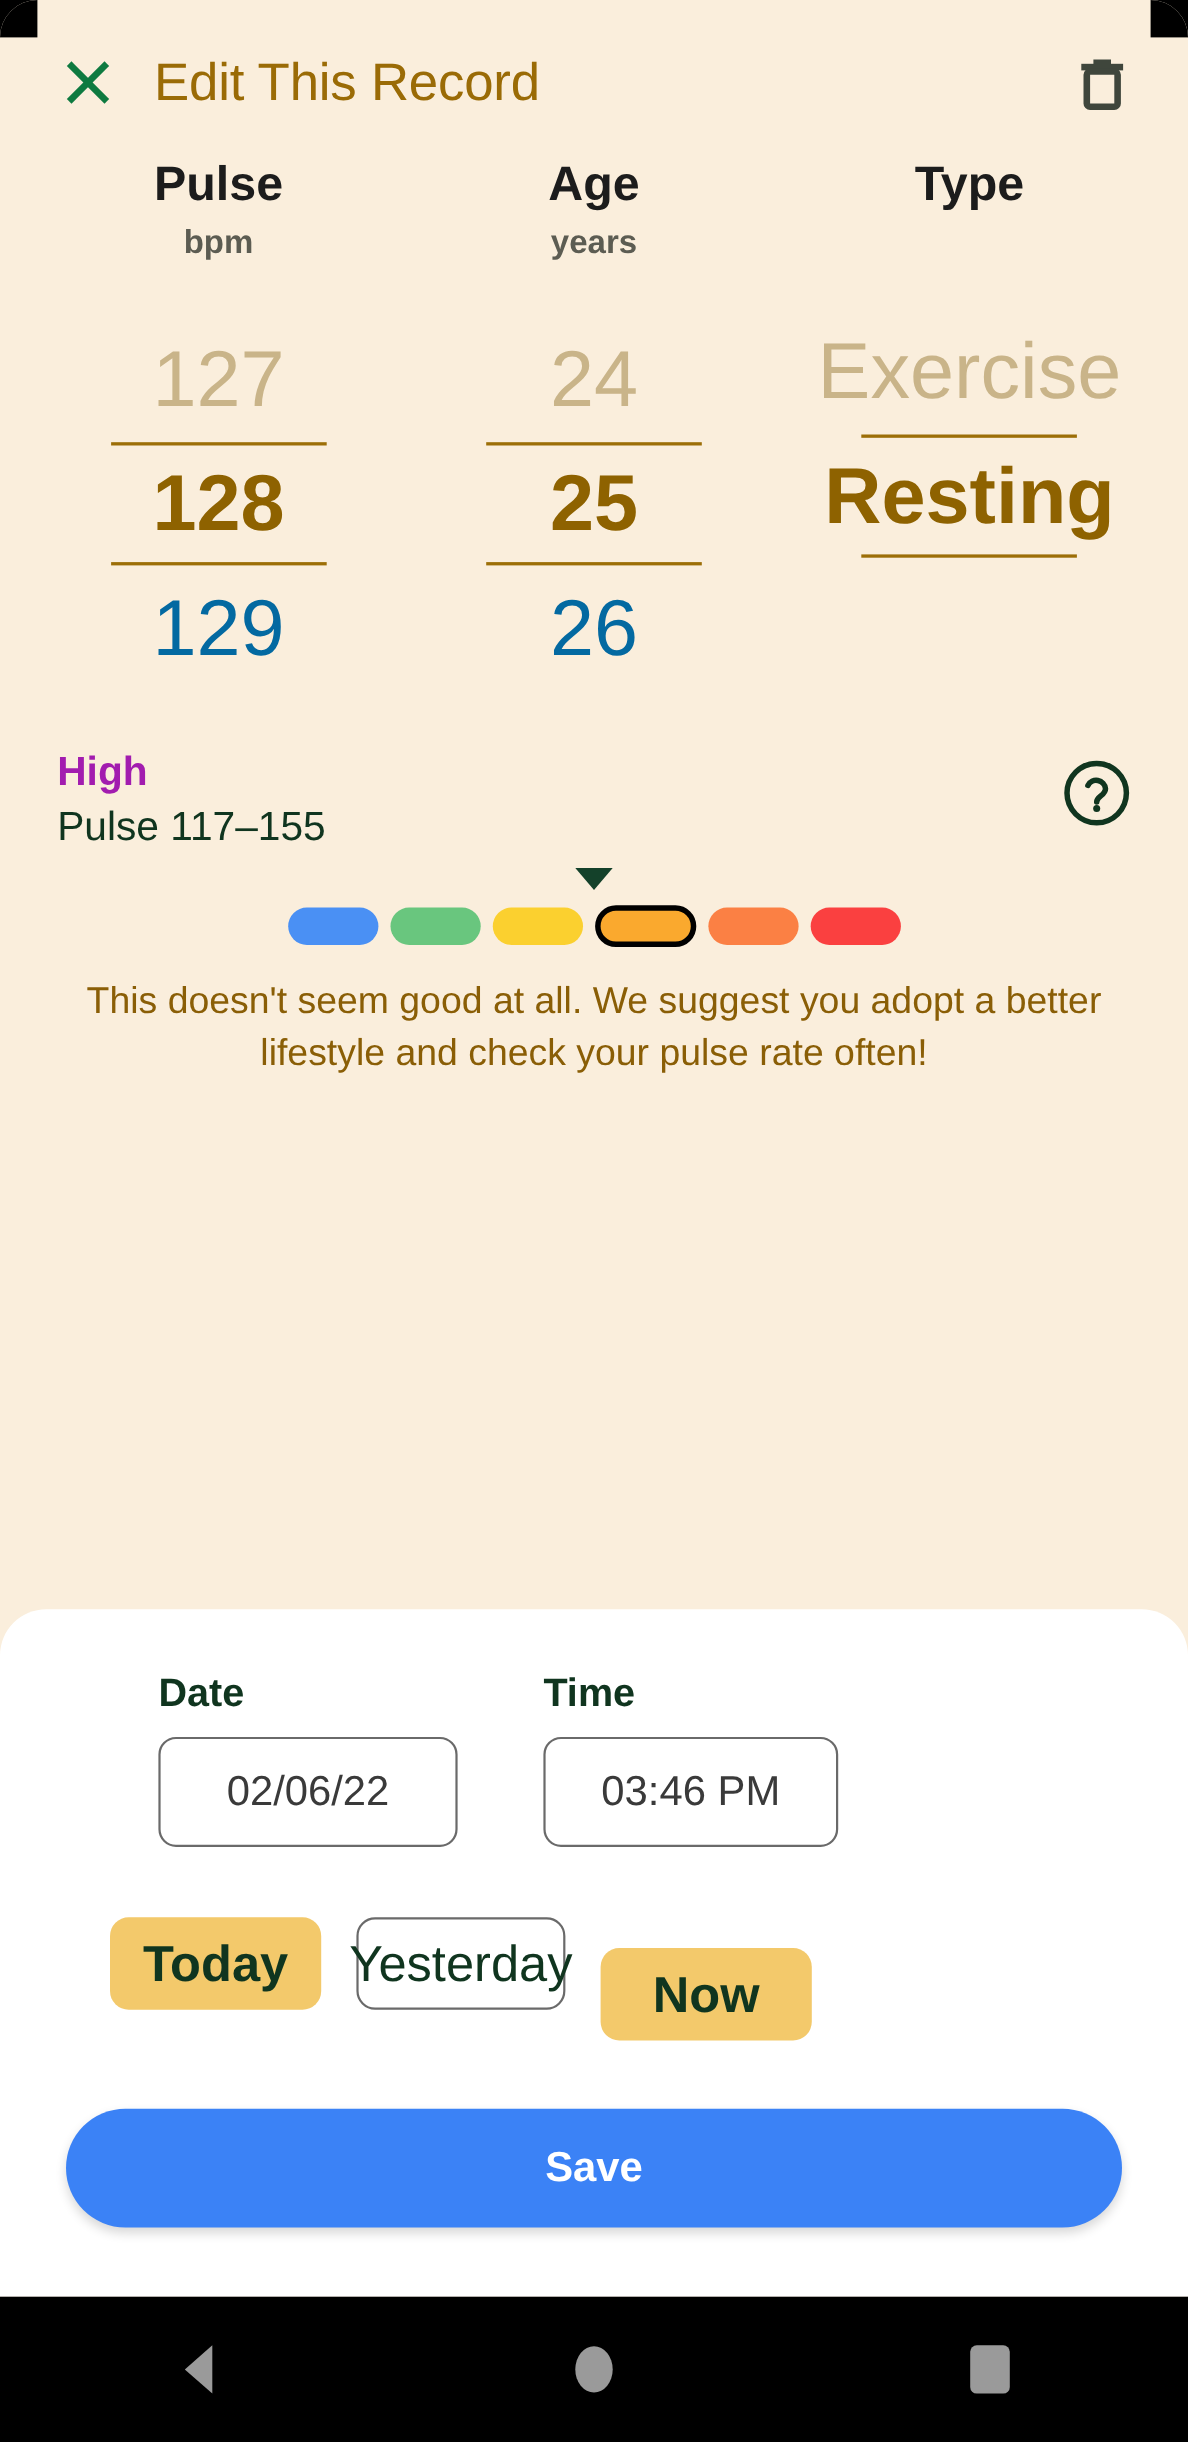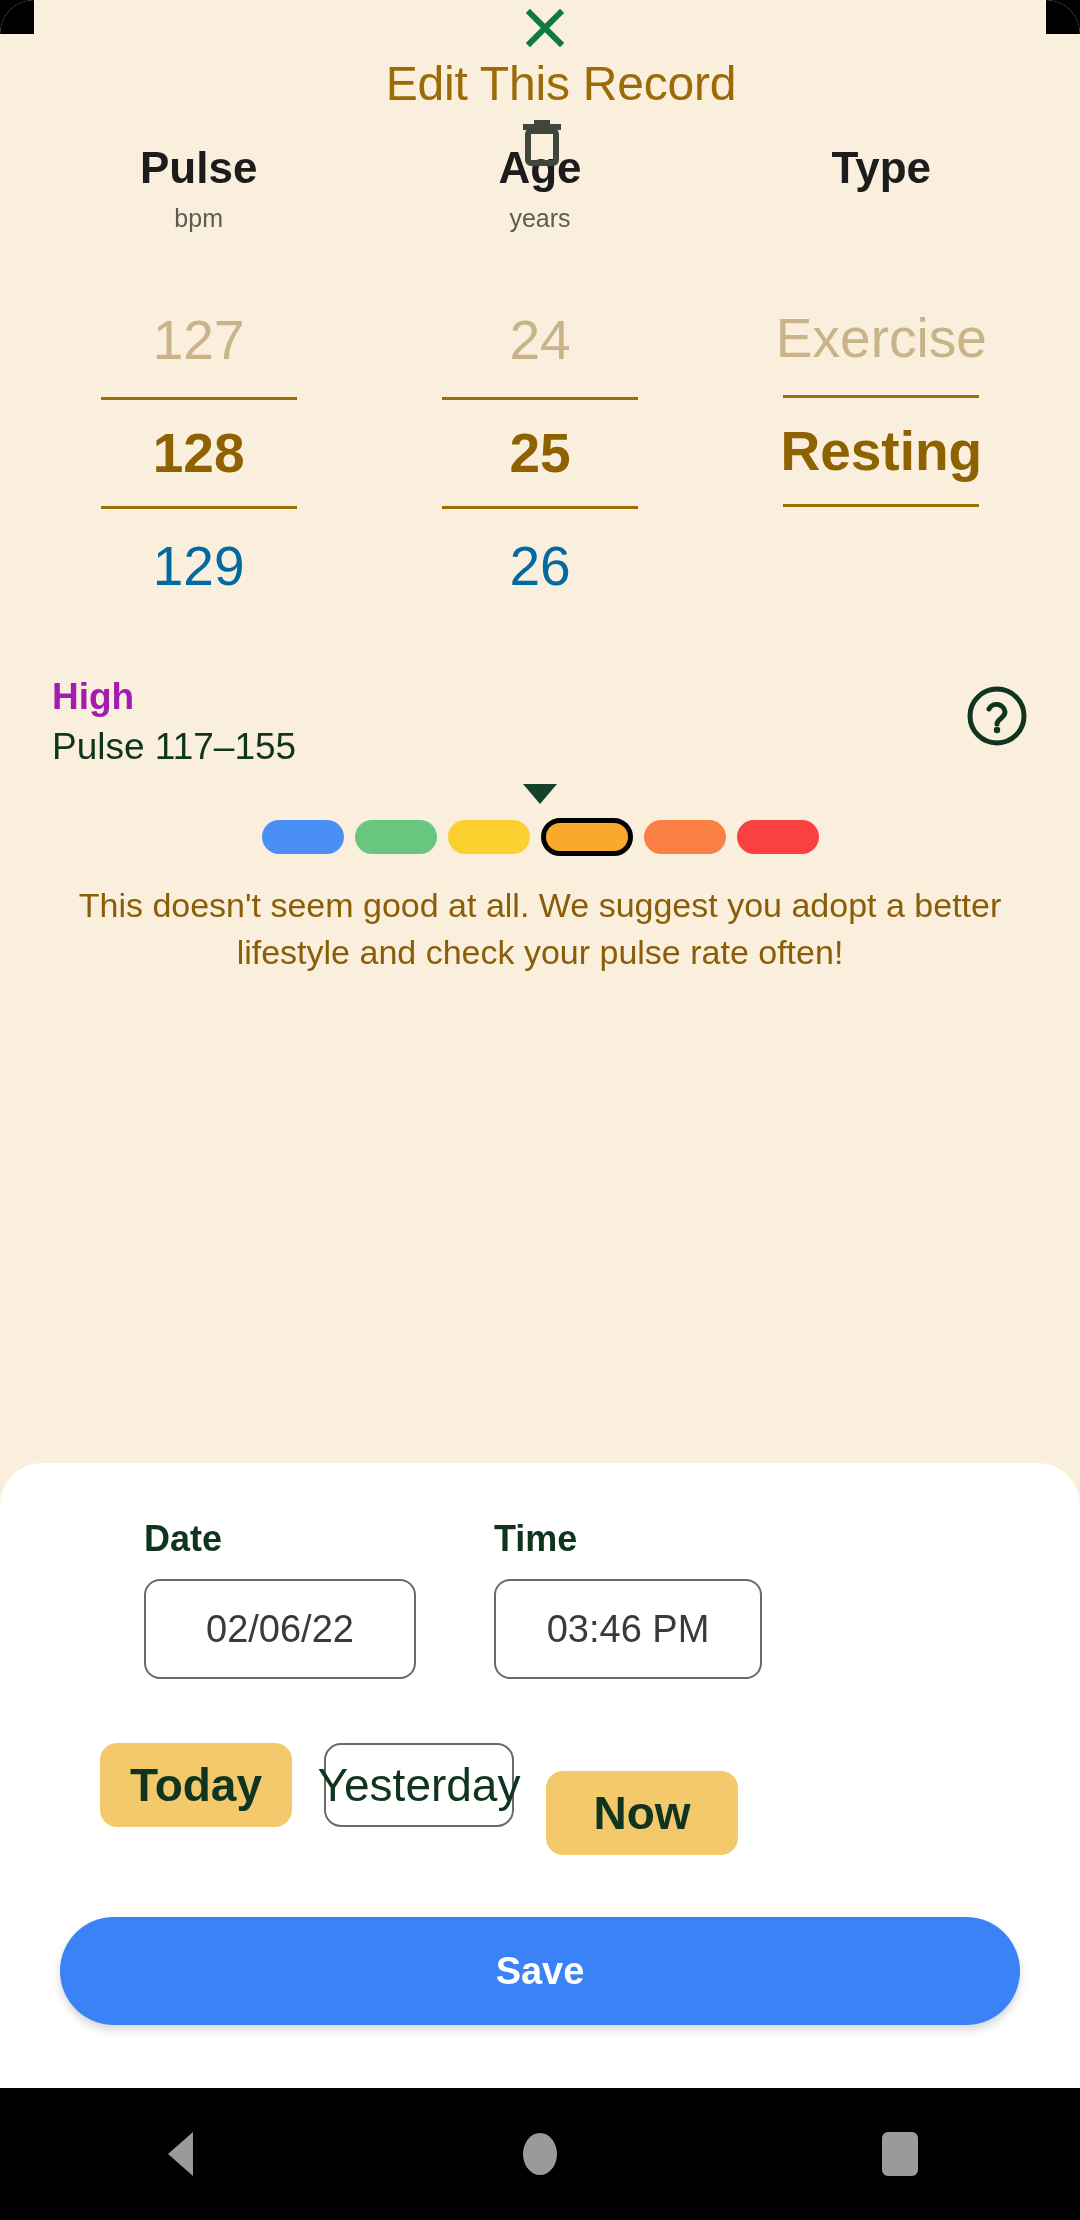--- a/index.html
+++ b/index.html
@@ -28,21 +28,20 @@
   .corner { position:absolute; width:34px; height:34px; background:#000; z-index:40; }
   .corner.tl { left:0; top:0; }
   .corner.tr { right:0; top:0; }
 
   
   .header {
     position:relative;
     height:150px;
     display:flex; align-items:center;
     padding:0 42px 0 52px;
-    flex-direction:column;
   }
   .close-btn {
     width:56px; height:56px;
     display:flex; align-items:center; justify-content:center;
     cursor:pointer; flex:0 0 auto;
   }
   .close-btn svg { display:block; }
   .header-title {
     margin-left:32px;
     font-size:48px;
@@ -68,34 +67,34 @@
   .col {
     flex:1 1 0;
     display:flex; flex-direction:column; align-items:center;text-align:right;
   }
   .col-title {
     font-size:44px; font-weight:700; color:#1C1C1C;
     line-height:1;
   }
   .col-unit {
     margin-top:16px;
-    font-size:25px; font-weight:400; color:#5C5C52;
+    font-size:30px; font-weight:700; color:#5C5C52;
     line-height:1;
     min-height:23px;
   }
   .wheel {
     margin-top:52px;
     width:100%;
     display:flex; flex-direction:column; align-items:center;
   }
   .wheel-row {
     height:114px;
     width:100%;
     display:flex; align-items:center; justify-content:center;
-    font-size:55px;
+    font-size:72px;
     font-weight:400;
     line-height:1;
   }
   .wheel-row.prev { color:#C9B489; }
   .wheel-row.next { color:#0369a1; }
   .wheel-row.sel {
     font-weight:700;
     color:#8E6200;
     border-top:3px solid #9C6E07;
     border-bottom:3px solid #9C6E07;

